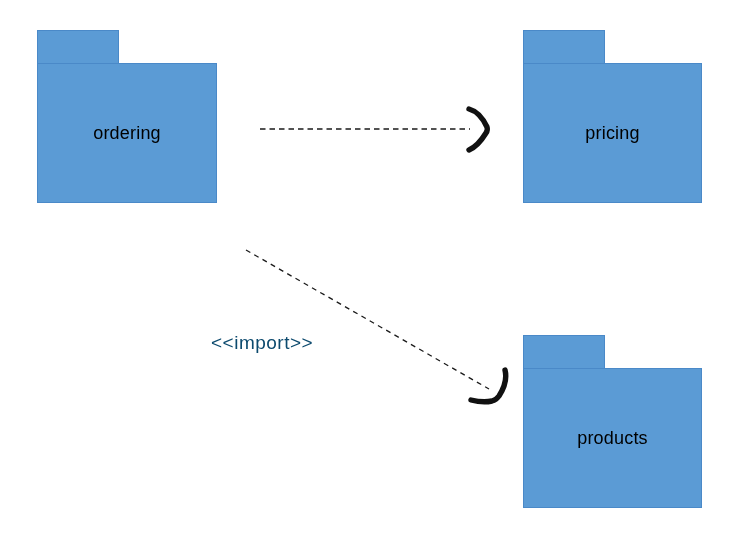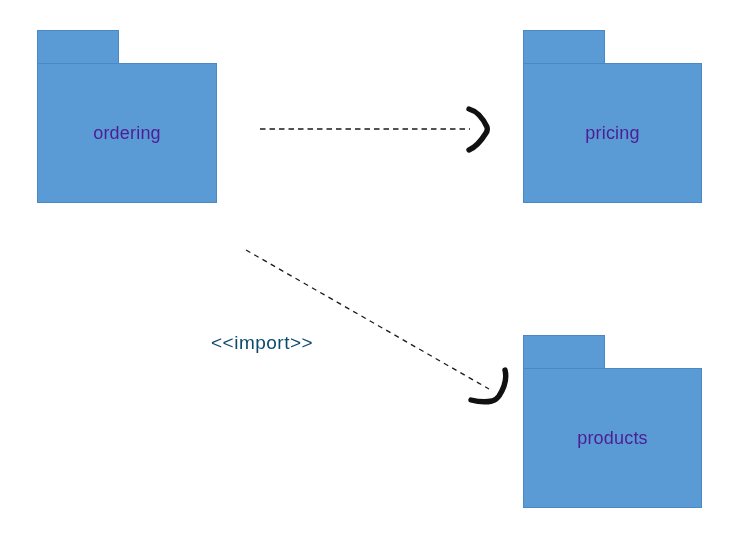--- a/index.html
+++ b/index.html
@@ -35,21 +35,21 @@
     position: absolute;
     left: 0;
     box-sizing: border-box;
     background: #5B9BD5;
     border: 1px solid #4A89C8;
     display: flex;
     align-items: center;
     justify-content: center;
   }
   .package .pkg-label {
-    color: #4c1d95;
+    color: #000000;
     font-family: "Liberation Sans", sans-serif;
     font-size: 18px;
     font-weight: 400;
     letter-spacing: 0.2px;
     line-height: 1;
     white-space: nowrap;
     -webkit-font-smoothing: antialiased;
   }
   
   #pkg-ordering { left: 37px; top: 30px; width: 180px; height: 173px; }

